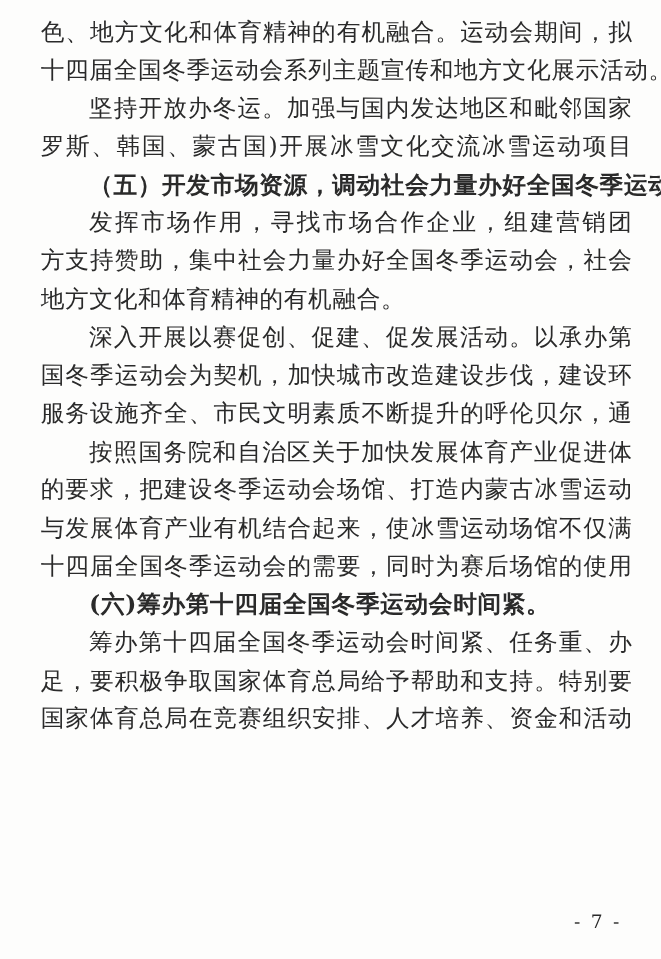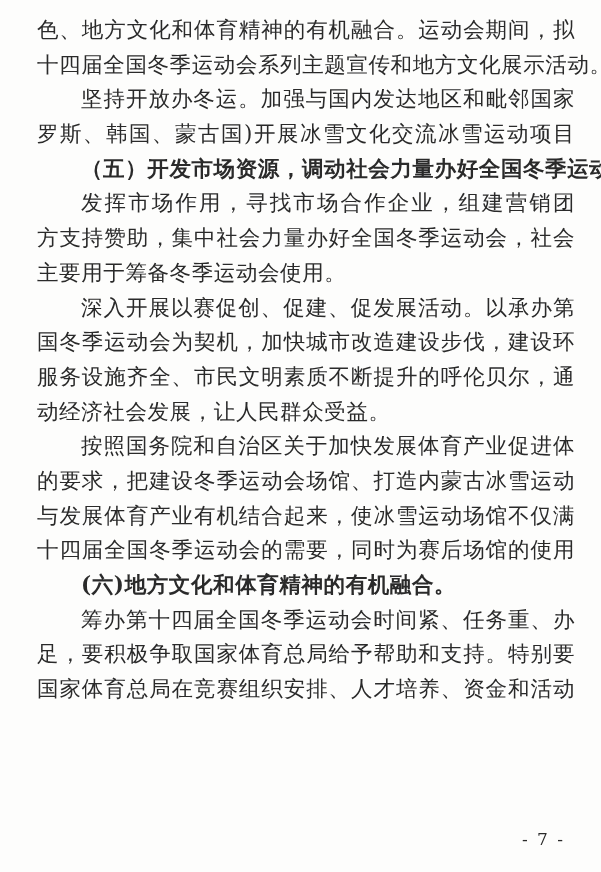--- a/index.html
+++ b/index.html
@@ -56,30 +56,29 @@
 <div class="page">
 
   <div class="text-block">
     <div class="line fill">色、地方文化和体育精神的有机融合。运动会期间，拟举行第</div>
     <div class="line">十四届全国冬季运动会系列主题宣传和地方文化展示活动。</div>
     <div class="line indent fill">坚持开放办冬运。加强与国内发达地区和毗邻国家(如俄</div>
     <div class="line fill">罗斯、韩国、蒙古国)开展冰雪文化交流冰雪运动项目合作等</div>
     <div class="line indent bold">（五）开发市场资源，调动社会力量办好全国冬季运动会。</div>
     <div class="line indent fill">发挥市场作用，寻找市场合作企业，组建营销团队。争取各</div>
     <div class="line fill">方支持赞助，集中社会力量办好全国冬季运动会，社会赞助收入</div>
-    <div class="line">主要用于筹备冬季运动会使用。</div>
+    <div class="line">地方文化和体育精神的有机融合。</div>
     <div class="line indent fill">深入开展以赛促创、促建、促发展活动。以承办第十四届全</div>
     <div class="line fill">国冬季运动会为契机，加快城市改造建设步伐，建设环境优美、</div>
     <div class="line fill">服务设施齐全、市民文明素质不断提升的呼伦贝尔，通过办赛推</div>
-    <div class="line">动经济社会发展，让人民群众受益。</div>
     <div class="line indent fill">按照国务院和自治区关于加快发展体育产业促进体育消费</div>
     <div class="line fill">的要求，把建设冬季运动会场馆、打造内蒙古冰雪运动训练基地</div>
     <div class="line fill">与发展体育产业有机结合起来，使冰雪运动场馆不仅满足承办第</div>
     <div class="line fill">十四届全国冬季运动会的需要，同时为赛后场馆的使用运营创造</div>
-    <div class="line indent bold">(六)地方文化和体育精神的有机融合。</div>
+    <div class="line indent bold">(六)筹办第十四届全国冬季运动会时间紧。</div>
     <div class="line indent fill">筹办第十四届全国冬季运动会时间紧、任务重、办赛经验不</div>
     <div class="line fill">足，要积极争取国家体育总局给予帮助和支持。特别要积极争取</div>
     <div class="line fill">国家体育总局在竞赛组织安排、人才培养、资金和活动安排等方</div>
   </div>
 
   <div class="footer">- 7 -</div>
 
 </div>
 
 </body></html>

